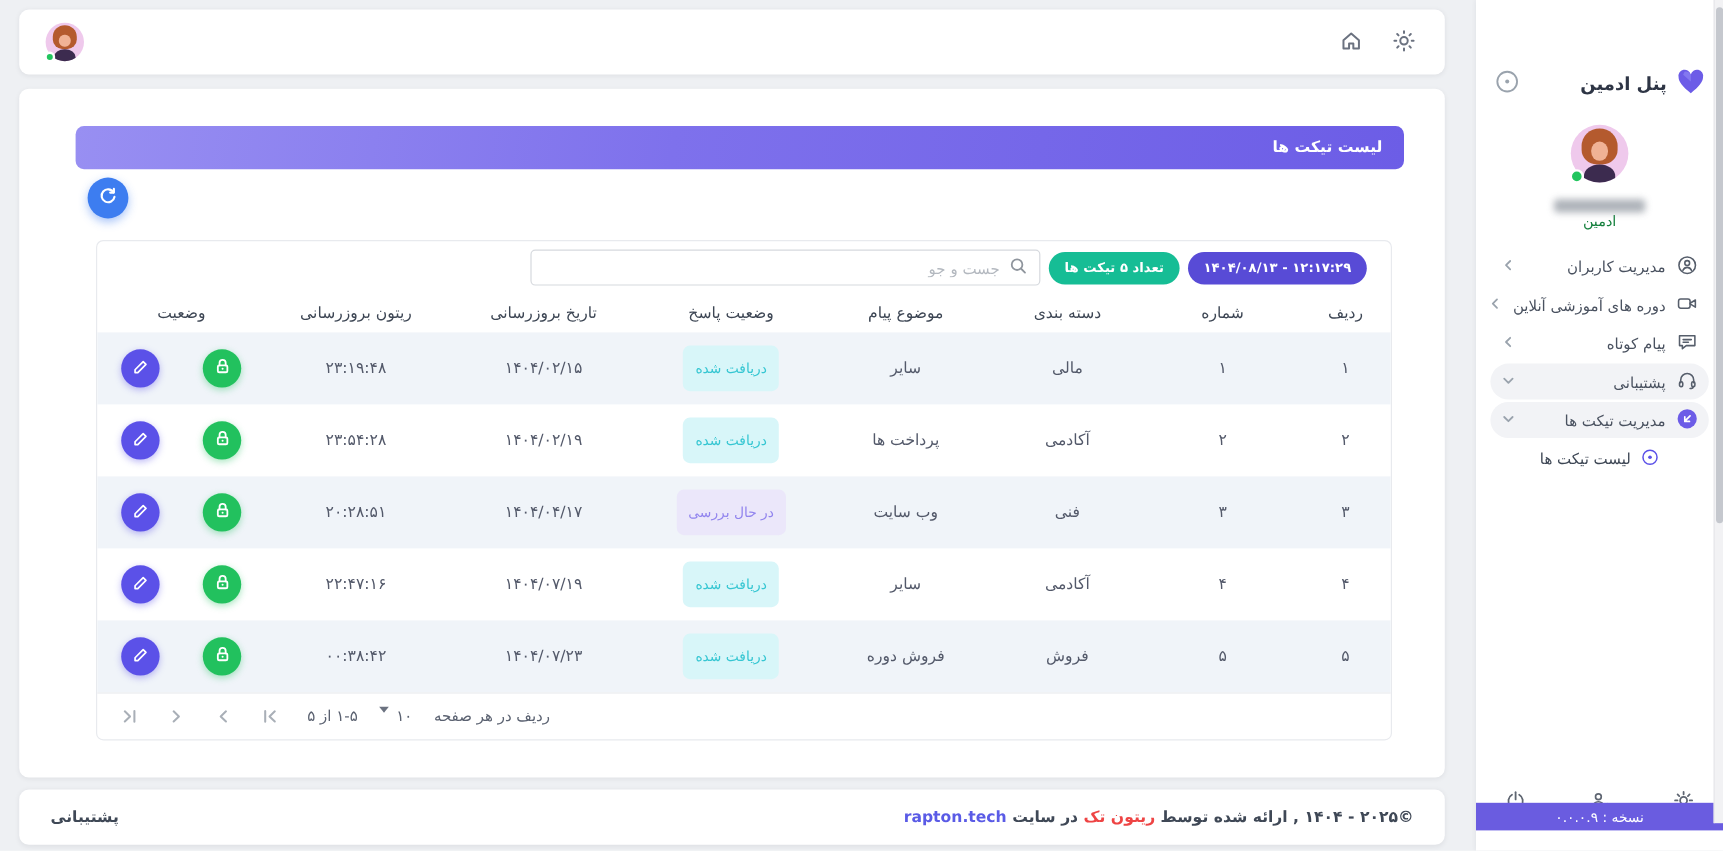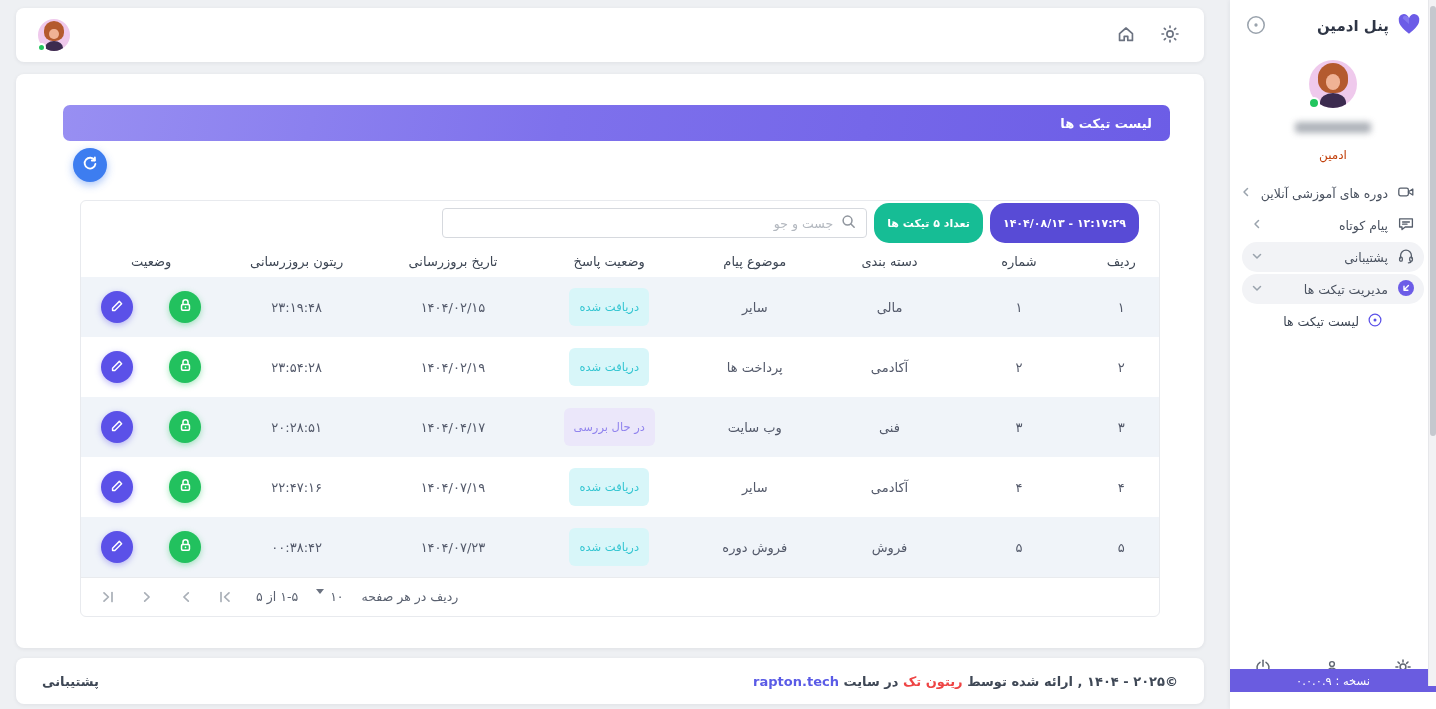--- a/index.html
+++ b/index.html
@@ -37,21 +37,21 @@
     display:flex; align-items:center; padding:0 18px;
     color:#fff; font-size:13px; font-weight:700; }
   .refresh-btn { position:absolute; left:57px; top:74px; width:34px; height:34px; border-radius:50%;
     background:var(--info,#3d7df0); border:none; cursor:pointer; display:flex; align-items:center; justify-content:center;
     box-shadow:0 3px 8px rgba(61,125,240,.45); }
 
   
   .table-card { position:absolute; left:64px; right:44px; top:126px; height:417px;
     border:1px solid #e8eaee; border-radius:6px; background:#fff; overflow:hidden; }
   .ttoolbar { height:44px; display:flex; align-items:center; padding:0 20px; gap:7px; }
-  .chip { height:40px; display:flex; align-items:center; padding:0 13px; border-radius:15px;
+  .chip { height:27px; display:flex; align-items:center; padding:0 13px; border-radius:15px;
     color:#fff; font-size:11px; font-weight:700; white-space:nowrap; }
   .chip.datetime { background:#584bd6; }
   .chip.count { background:var(--teal-badge,#16bd95); }
   .searchbox { width:425px; height:30px; border:1px solid #d6d9de; border-radius:4px;
     display:flex; align-items:center; padding:0 9px; gap:7px; background:#fff; }
   .searchbox input { border:none; outline:none; flex:1; font-family:inherit; font-size:12.5px; color:#4a5260; background:transparent; }
   .searchbox input::placeholder { color:#b3b8bf; }
 
   .thead, .trow { display:grid; grid-template-columns:7% 12% 12% 13% 14% 15% 14% 13%; align-items:center; }
   .thead { height:32px; font-size:13px; color:#3d4654; font-weight:500; }
@@ -80,26 +80,26 @@
   
   .footer { position:absolute; left:16px; top:658px; width:1188px; height:46px;
     display:flex; align-items:center; justify-content:space-between; padding:0 26px;
     font-size:13px; font-weight:600; color:#3f4856; }
   .footer .brand { color:#ee4444; }
   .footer .site-link { color:#5a5be6; text-decoration:none; }
 
   
   .sidebar { position:absolute; right:0; top:0; width:206px; height:709px; background:#fff;
     box-shadow:-1px 0 4px rgba(25,30,45,.06); }
-  .sb-header { display:flex; align-items:flex-end; justify-content:space-between; padding:12px 14px 8px 14px; }
+  .sb-header { display:flex; align-items:flex-start; justify-content:space-between; padding:12px 14px 8px 14px;margin-top:44px; }
   .sb-brand { display:flex; align-items:center; gap:7px; font-size:15px; font-weight:700; color:#2e3545; }
   .sb-user { text-align:center; margin-top:12px; }
   .sb-user .avatar { margin:0 auto; }
   .blur-name { width:76px; height:11px; margin:14px auto 0; background:#9aa0a8; opacity:.8; border-radius:3px; filter:blur(3px); }
-  .sb-role { margin-top:15px; font-size:12px; color:#c2410c; }
+  .sb-role { font-size:12px; color:#15803d; }
 
   .sb-menu { margin-top:16px; padding:0 12px; }
   .sb-item { display:flex; align-items:center; gap:9px; height:30px; padding:0 9px; margin-bottom:2px;
     border-radius:16px; font-size:12.5px; color:#4a5260; cursor:pointer; }
   .sb-item.active-bg { background:#f2f3f6; }
   .sb-item .lbl { flex:1; text-align:start; white-space:nowrap; }
   .sb-subitem { display:flex; align-items:center; gap:8px; height:30px; padding:0 9px; margin:0 32px 2px 12px;
     font-size:12.5px; color:#3d4654; cursor:pointer; }
 
   .sb-footer-icons { position:absolute; bottom:28px; left:0; right:0; display:flex; align-items:center;
@@ -400,20 +400,35 @@
           <span class="shirt"></span>
         </span>
       <span class="online-dot"></span>
     </div>
     <div class="blur-name"></div>
     <div class="sb-role">ادمین</div>
   </div>
 
   <nav class="sb-menu">
 
+    <div class="sb-item">
+      <span>
+        <svg width="18" height="18" viewBox="0 0 18 18" fill="none" stroke="#565e6b" stroke-width="1.3" stroke-linecap="round">
+          <circle cx="9" cy="9" r="6.9"></circle>
+            <circle cx="9" cy="7.2" r="2"></circle>
+            <path d="M5.4 13.3c.8-1.7 2-2.5 3.6-2.5s2.8.8 3.6 2.5"></path>
+        </svg>
+      </span>
+      <span class="lbl">مدیریت کاربران</span>
+      <span>
+        <svg width="12" height="12" viewBox="0 0 12 12" fill="none" stroke="#9aa3ad" stroke-width="1.5" stroke-linecap="round" stroke-linejoin="round">
+            <path d="M7.5 2.5 4 6l3.5 3.5"></path>
+          </svg>
+      </span>
+    </div>
 
     <div class="sb-item">
       <span>
         <svg width="18" height="18" viewBox="0 0 18 18" fill="none" stroke="#565e6b" stroke-width="1.3" stroke-linecap="round" stroke-linejoin="round">
           <rect x="1.8" y="5.2" width="9.6" height="7.6" rx="1.8"></rect>
             <path d="m11.4 8.7 4.4-2.7v6l-4.4-2.7z"></path>
         </svg>
       </span>
       <span class="lbl">دوره های آموزشی آنلاین</span>
       <span>

